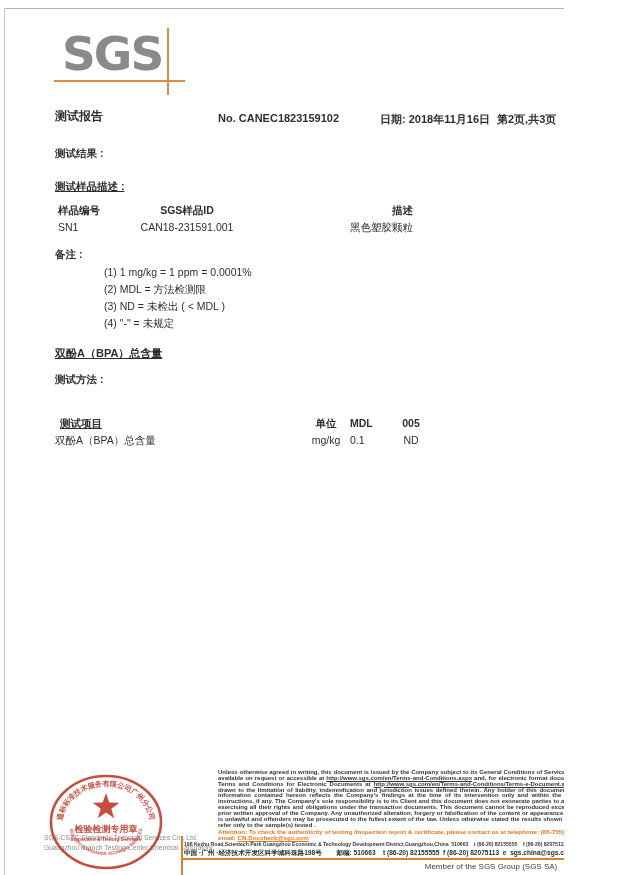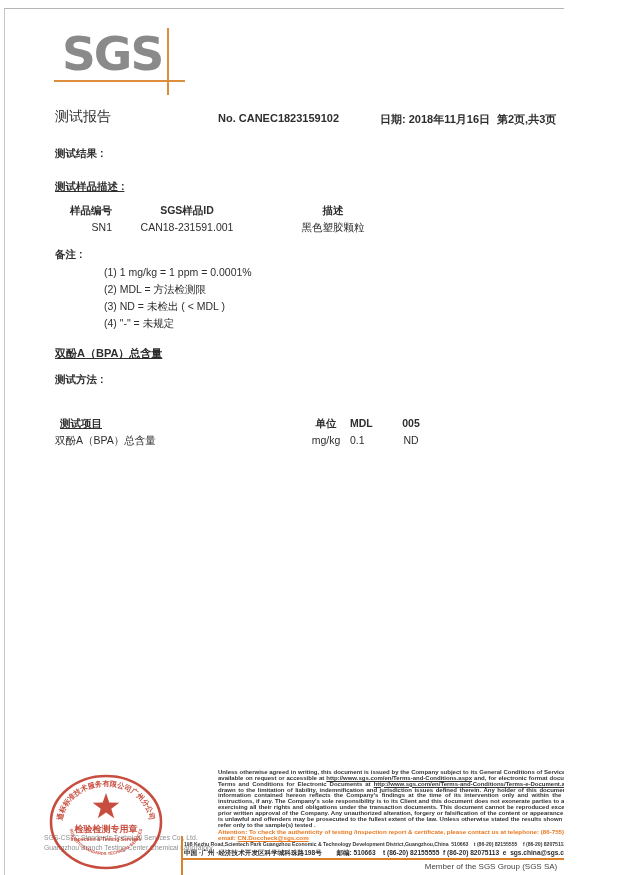--- a/index.html
+++ b/index.html
@@ -6,32 +6,32 @@
   body{font-family:"Liberation Sans","DejaVu Sans",sans-serif;color:#2e2e2e;}
   .page{position:relative;width:564px;height:875px;background:#fff;overflow:hidden;}
   .scan-frame{position:absolute;left:4px;top:8px;width:609px;height:867px;
     border-left:1px solid #c6c6c6;border-top:1px solid #b5b5b5;border-right:1px solid #d2d2d2;}
   .abs{position:absolute;}
   .u{text-decoration:underline;}
   .logo-text{left:62px;top:26px;font-size:47px;font-weight:bold;color:#8a8a8a;
     font-family:"DejaVu Sans","Liberation Sans",sans-serif;letter-spacing:-2px;}
   .logo-hline{left:54px;top:80px;width:131px;height:2px;background:#dc8d3e;}
   .logo-vline{left:167px;top:28px;width:2px;height:67px;background:#dc8d3e;}
-  .doc-title{left:55px;top:108px;font-size:14px;font-weight:normal;}
+  .doc-title{left:55px;top:108px;font-size:12px;font-weight:bold;}
   .report-no{left:218px;top:112px;font-size:11px;font-weight:bold;}
   .report-date{left:380px;top:112px;font-size:11px;font-weight:bold;}
   .page-info{left:497px;top:112px;font-size:11px;font-weight:bold;}
   .sec{font-size:10.5px;}
   .results-heading{left:55px;top:147px;font-weight:bold;text-align:center;}
   .sample-desc-heading{left:55px;top:180px;font-weight:bold;text-decoration:underline;}
   .st-h{top:204px;font-weight:bold;}
   .st-r{top:221px;}
-  .st-c1{left:42px;width:70px;text-align:right;}
+  .st-c1{left:58px;width:70px;text-align:left;}
   .st-c2{left:132px;width:110px;text-align:center;}
-  .st-c3{left:253px;width:160px;text-align:center;}
+  .st-c3{left:253px;width:160px;text-align:right;}
   .notes-heading{left:55px;top:248px;font-weight:bold;}
   .notes-list{left:104px;top:264px;width:300px;line-height:17px;}
   .bpa-heading{left:55px;top:346px;font-weight:bold;text-decoration:underline;font-size:11px;}
   .method-label{left:55px;top:373px;font-weight:bold;}
   .method-text{left:125px;top:371px;width:462px;line-height:20px;text-align:justify;}
   .rt-h{top:417px;font-weight:bold;}
   .rt-r{top:434px;}
   .rt-item-h{left:60px;width:200px;text-align:left;text-decoration:underline;}
   .rt-item{left:55px;width:220px;text-align:left;}
   .rt-unit{left:305px;width:42px;text-align:center;}

